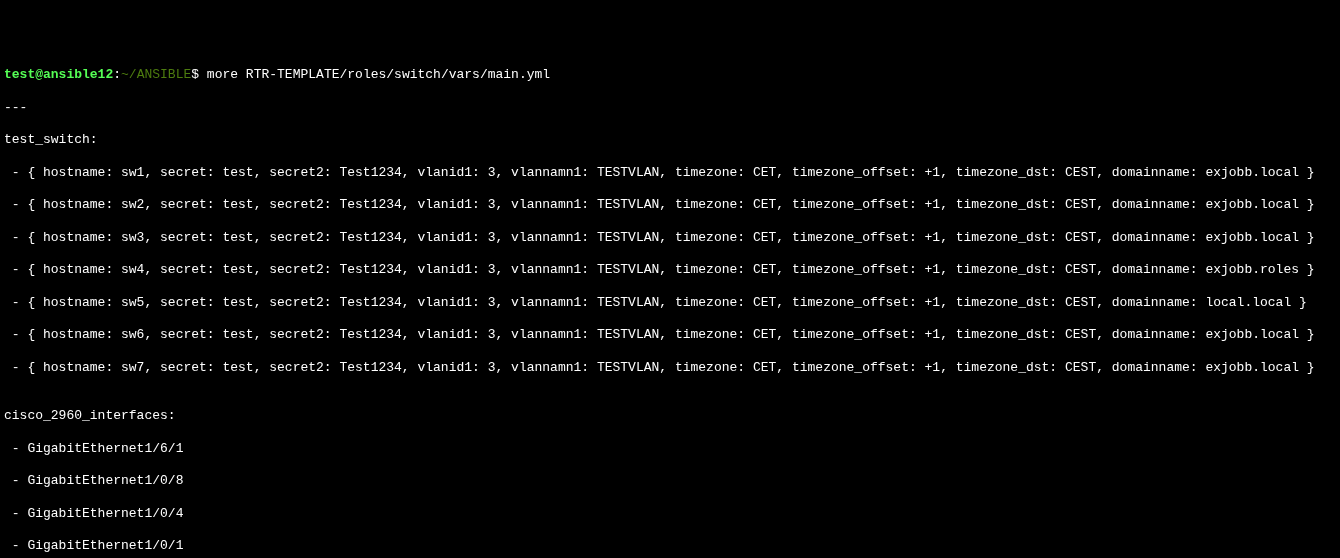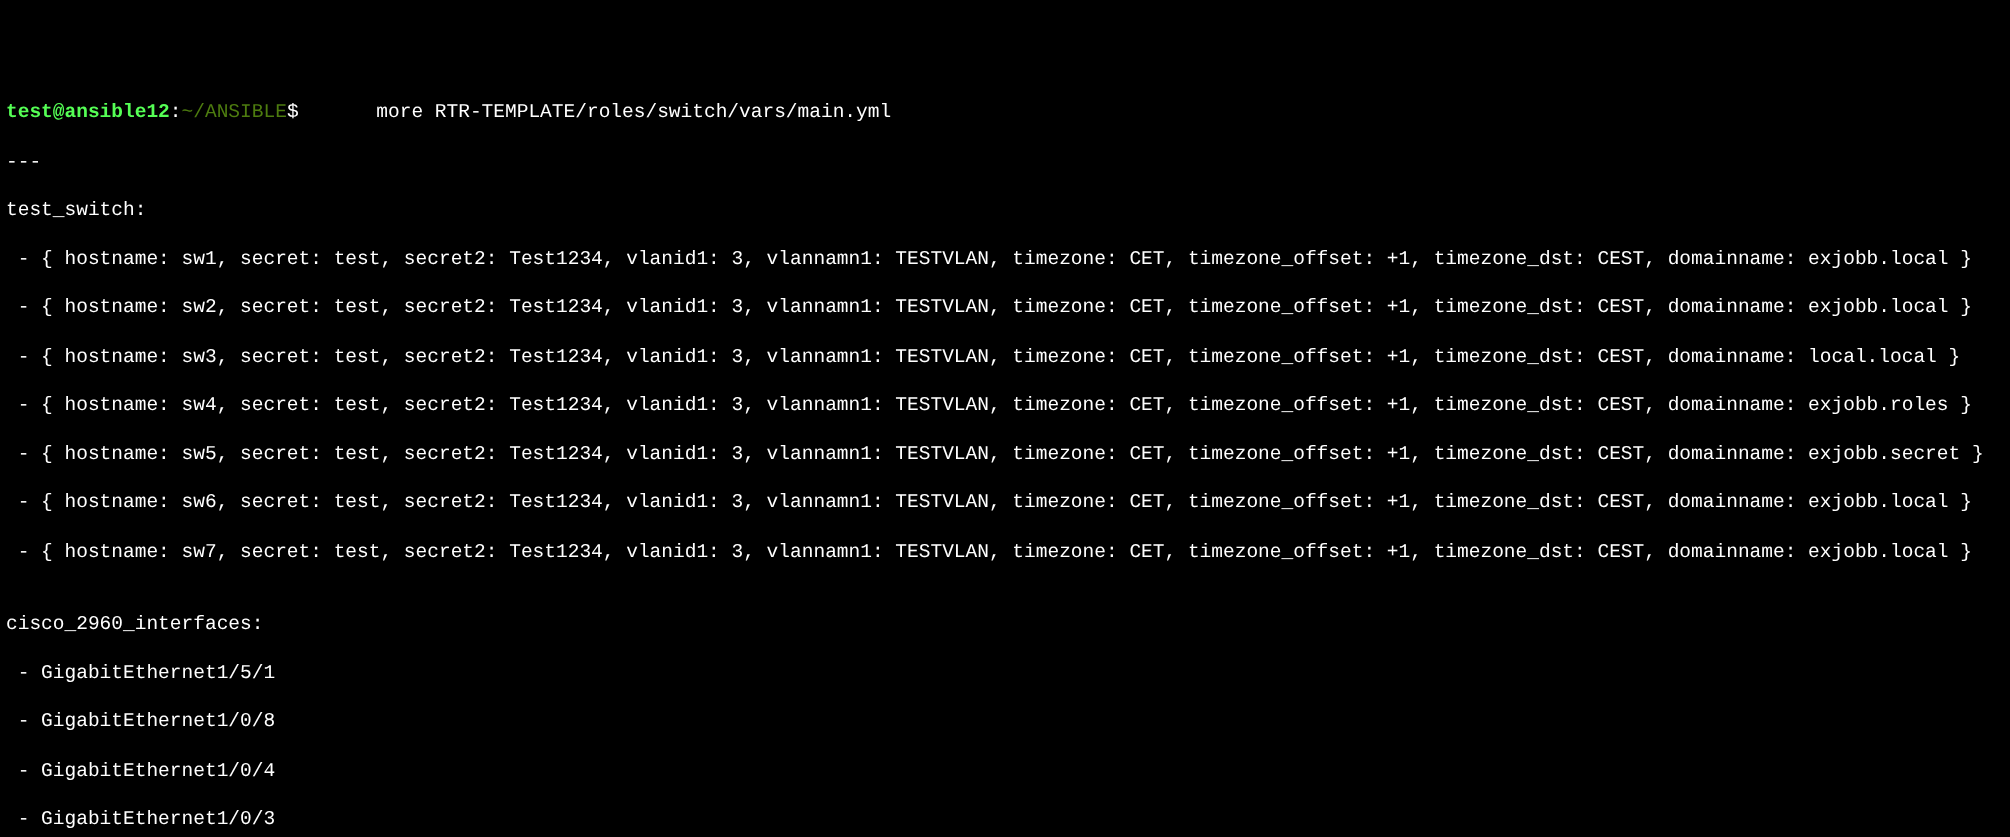--- a/index.html
+++ b/index.html
@@ -22,50 +22,49 @@
       font-weight: bold;
     }
     .prompt-path {
       color: #4d7c0f;
     }
     .prompt-symbol {
       color: #ffffff;
     }
     .command {
       color: #ffffff;
-      margin-left: 44px;
     }
     .output {
       color: #ffffff;
     }
     .line {
       display: block;
     }
   </style>
 </head>
 <body>
 
 
 
 <span class="line"><span class="prompt-user">test@ansible12</span><span class="prompt-symbol">:</span><span class="prompt-path">~/ANSIBLE</span><span class="prompt-symbol">$ </span><span class="command">more RTR-TEMPLATE/roles/switch/vars/main.yml</span></span>
 <span class="line output">---</span>
 <span class="line output">test_switch:</span>
 <span class="line output"> - { hostname: sw1, secret: test, secret2: Test1234, vlanid1: 3, vlannamn1: TESTVLAN, timezone: CET, timezone_offset: +1, timezone_dst: CEST, domainname: exjobb.local }</span>
 <span class="line output"> - { hostname: sw2, secret: test, secret2: Test1234, vlanid1: 3, vlannamn1: TESTVLAN, timezone: CET, timezone_offset: +1, timezone_dst: CEST, domainname: exjobb.local }</span>
-<span class="line output"> - { hostname: sw3, secret: test, secret2: Test1234, vlanid1: 3, vlannamn1: TESTVLAN, timezone: CET, timezone_offset: +1, timezone_dst: CEST, domainname: local.local }</span>
+<span class="line output"> - { hostname: sw3, secret: test, secret2: Test1234, vlanid1: 3, vlannamn1: TESTVLAN, timezone: CET, timezone_offset: +1, timezone_dst: CEST, domainname: exjobb.local }</span>
 <span class="line output"> - { hostname: sw4, secret: test, secret2: Test1234, vlanid1: 3, vlannamn1: TESTVLAN, timezone: CET, timezone_offset: +1, timezone_dst: CEST, domainname: exjobb.roles }</span>
-<span class="line output"> - { hostname: sw5, secret: test, secret2: Test1234, vlanid1: 3, vlannamn1: TESTVLAN, timezone: CET, timezone_offset: +1, timezone_dst: CEST, domainname: exjobb.secret }</span>
+<span class="line output"> - { hostname: sw5, secret: test, secret2: Test1234, vlanid1: 3, vlannamn1: TESTVLAN, timezone: CET, timezone_offset: +1, timezone_dst: CEST, domainname: local.local }</span>
 <span class="line output"> - { hostname: sw6, secret: test, secret2: Test1234, vlanid1: 3, vlannamn1: TESTVLAN, timezone: CET, timezone_offset: +1, timezone_dst: CEST, domainname: exjobb.local }</span>
 <span class="line output"> - { hostname: sw7, secret: test, secret2: Test1234, vlanid1: 3, vlannamn1: TESTVLAN, timezone: CET, timezone_offset: +1, timezone_dst: CEST, domainname: exjobb.local }</span>
 <span class="line output"></span>
 <span class="line output">cisco_2960_interfaces:</span>
-<span class="line output"> - GigabitEthernet1/5/1</span>
+<span class="line output"> - GigabitEthernet1/6/1</span>
 <span class="line output"> - GigabitEthernet1/0/8</span>
 <span class="line output"> - GigabitEthernet1/0/4</span>
-<span class="line output"> - GigabitEthernet1/0/3</span>
+<span class="line output"> - GigabitEthernet1/0/1</span>
 
 
 
 
 
 
 
 
 
 

